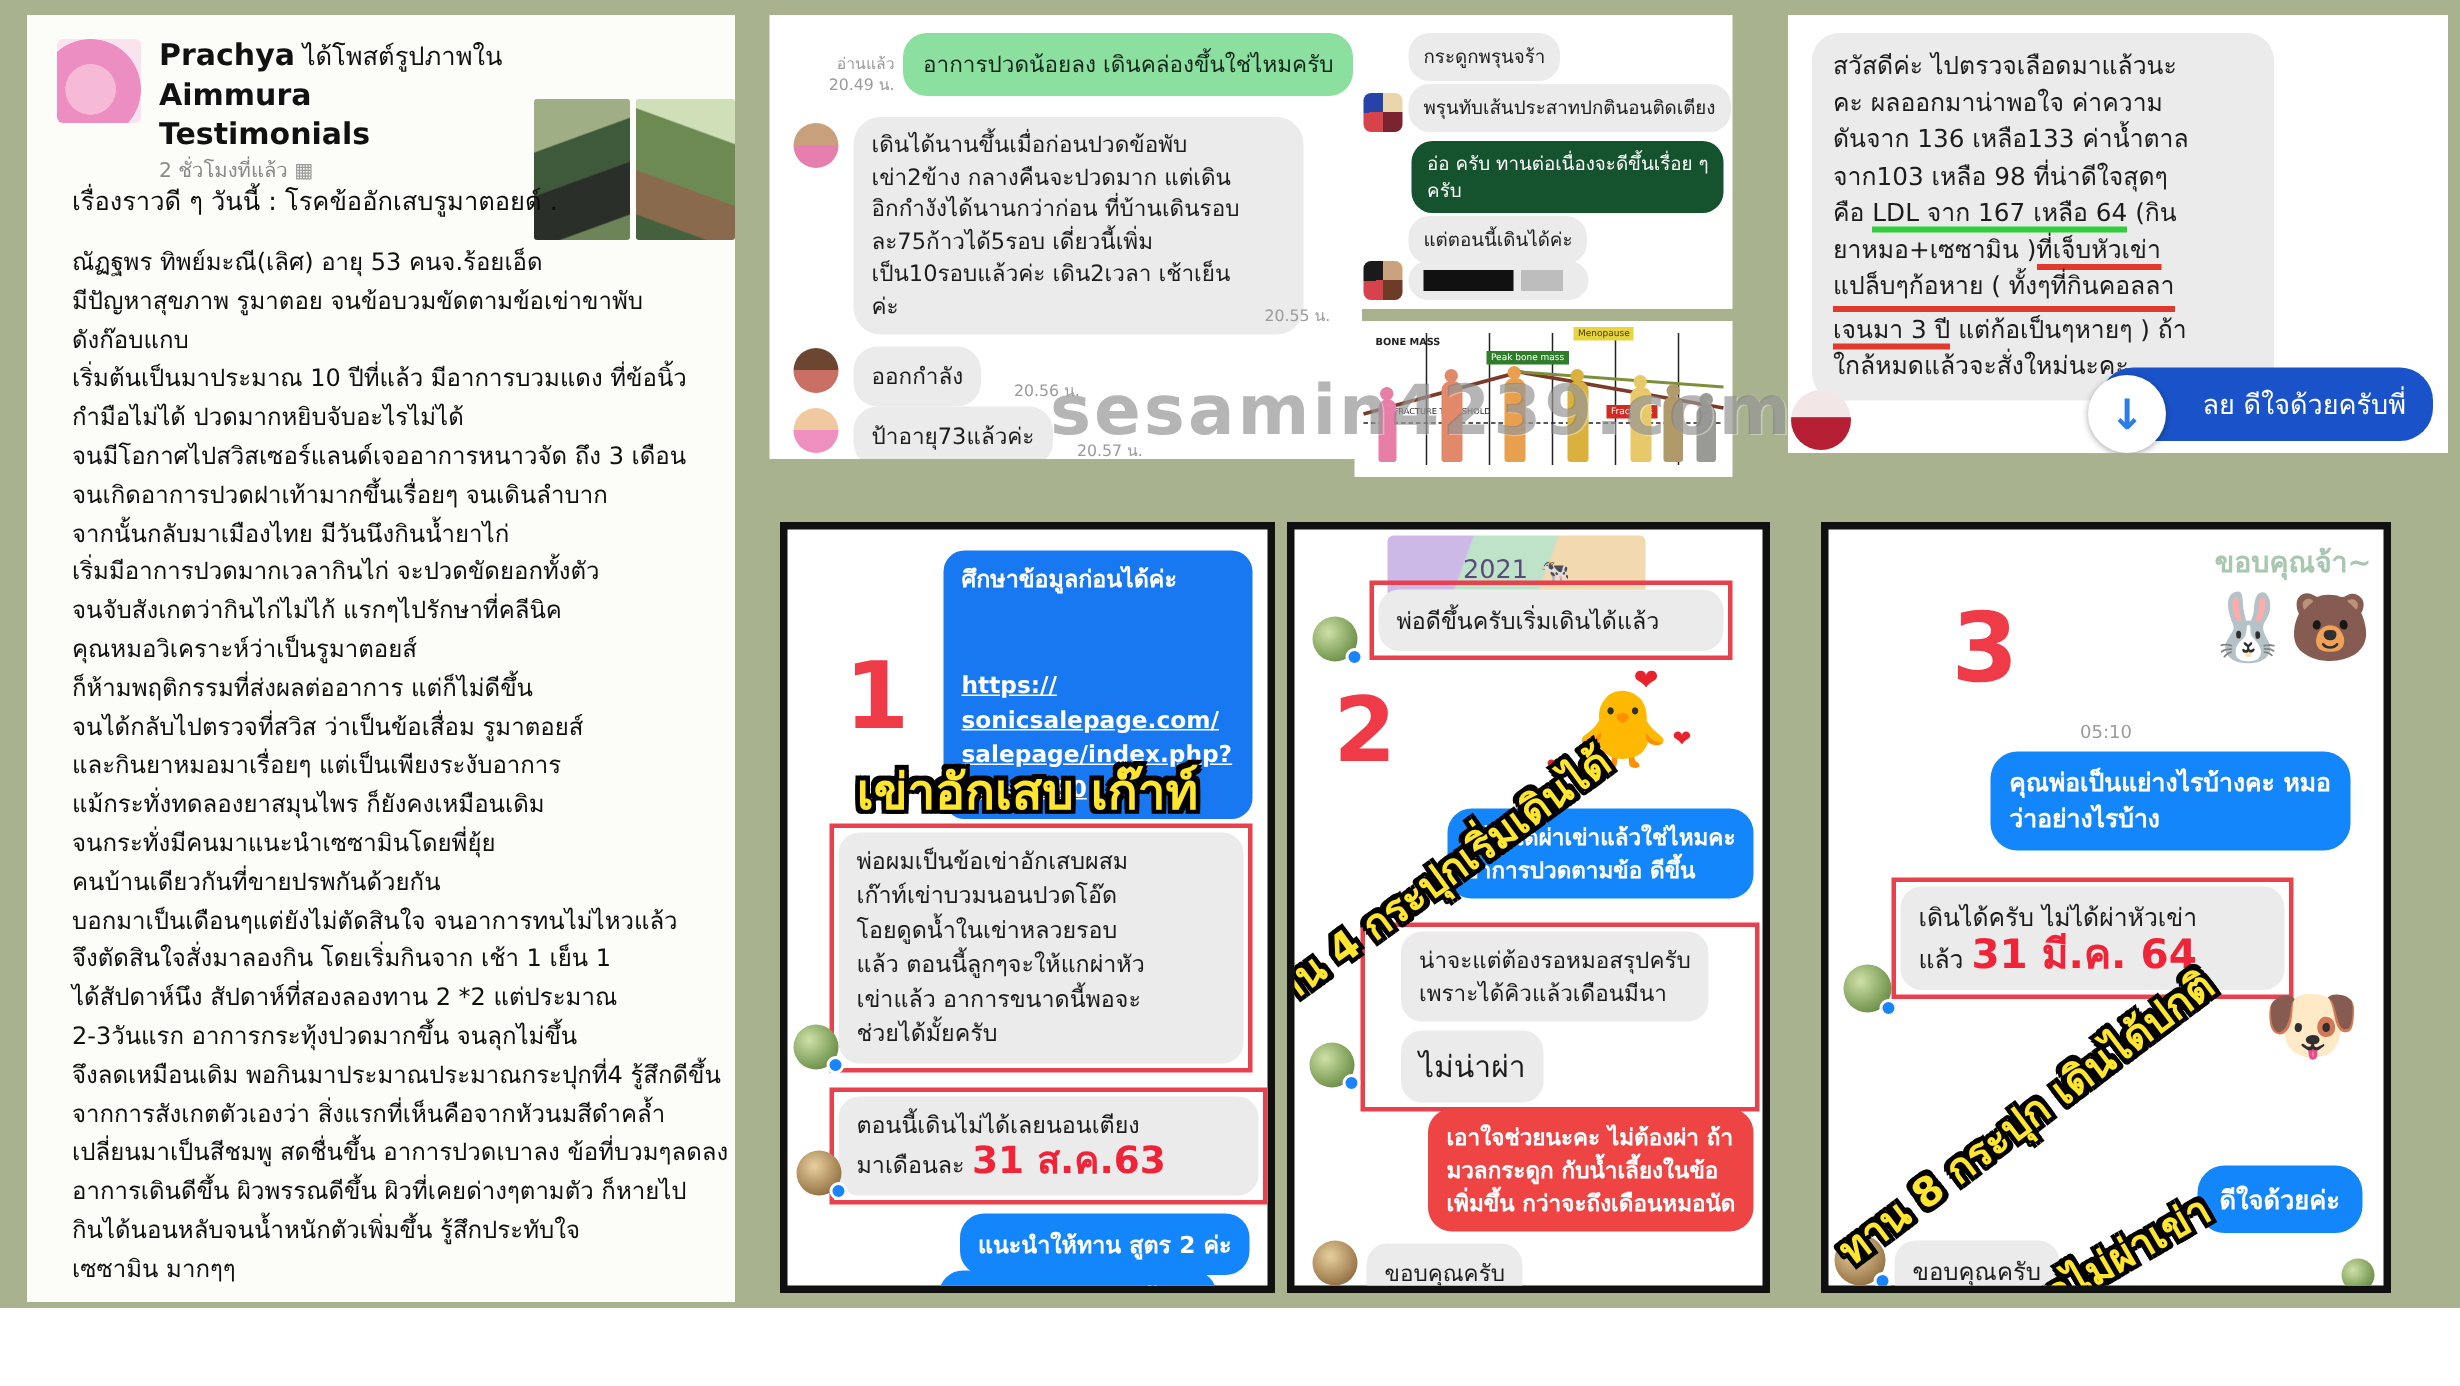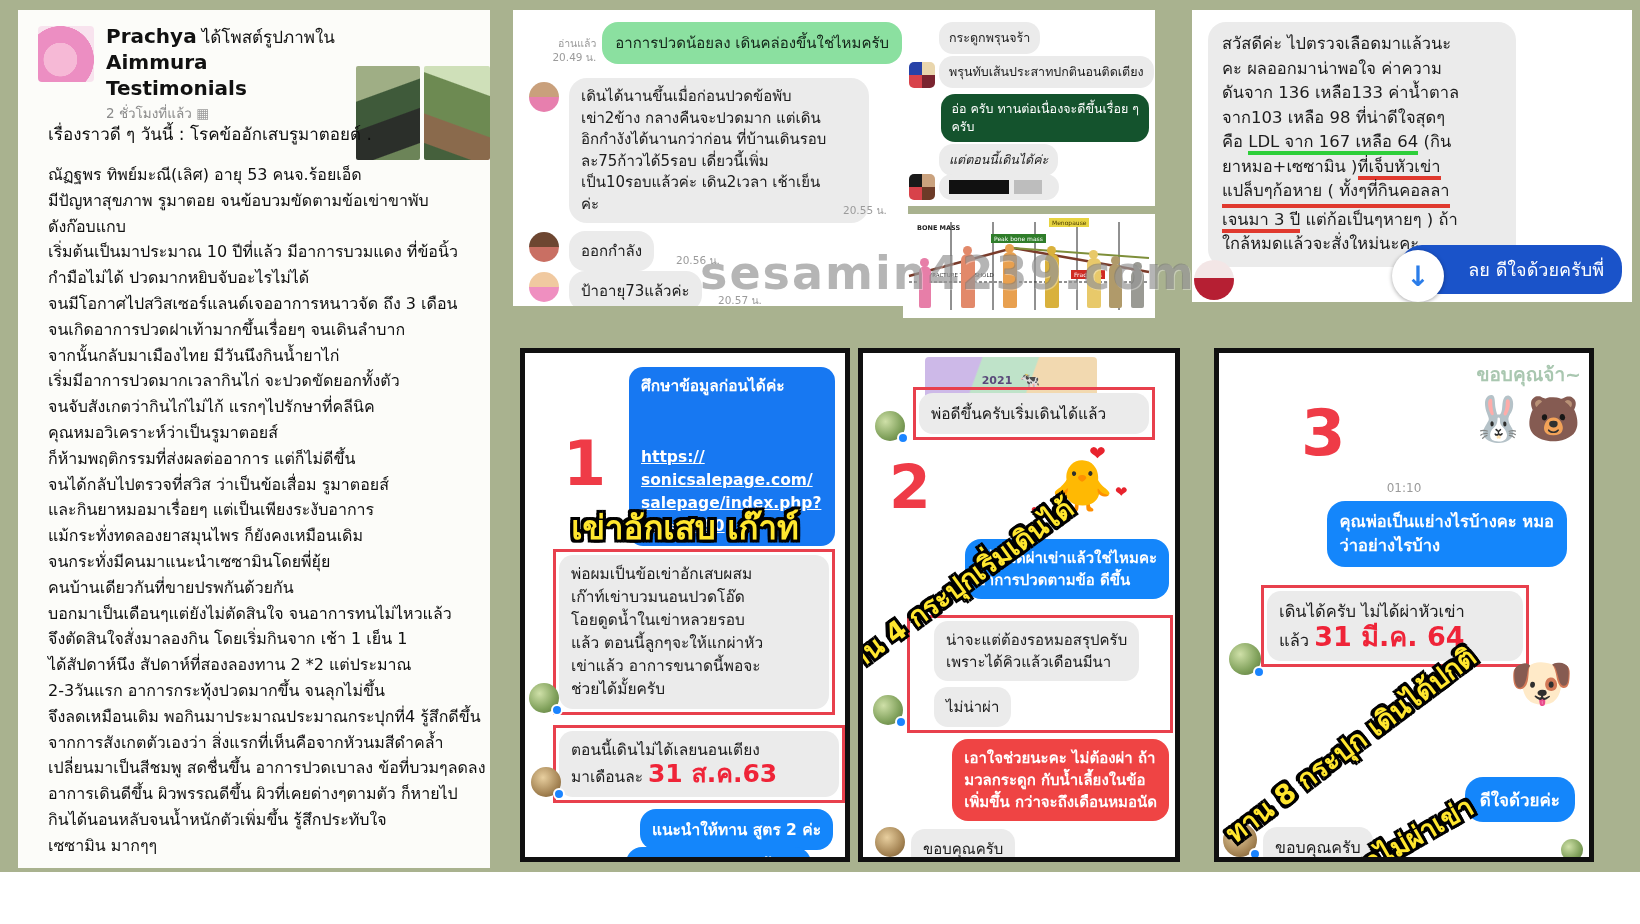--- a/index.html
+++ b/index.html
@@ -109,21 +109,21 @@
     <div class="abs bub-gray nowrap" style="left:56px;top:261px;font-size:15px;">ป้าอายุ73แล้วค่ะ</div>
     <div class="abs ts" style="left:205px;top:282px;">20.57 น.</div>
   </section>
 
   <section class="card" style="left:903px;top:10px;width:252px;height:196px;">
     <div class="abs bub-gray nowrap" style="left:36px;top:12px;font-size:12.5px;padding:6px 10px;border-radius:14px;">กระดูกพรุนจร้า</div>
     <div class="abs" style="left:6px;top:52px;width:26px;height:26px;border-radius:5px;background:conic-gradient(#e9d6ad 0 25%,#7a2430 25% 50%,#d8424a 50% 75%,#2742a8 75%);"></div>
     <div class="abs bub-gray nowrap" style="left:36px;top:46px;font-size:12.5px;padding:6px 10px;border-radius:14px;">พรุนทับเส้นประสาทปกตินอนติดเตียง</div>
     <div class="abs bub-blue preline" style="right:6px;top:84px;font-size:12.5px;line-height:18px;background:#14532d;border-radius:14px;padding:6px 10px;">อ่อ ครับ ทานต่อเนื่องจะดีขึ้นเรื่อย ๆ
 ครับ</div>
-    <div class="abs bub-gray nowrap" style="left:36px;top:134px;font-size:12.5px;padding:6px 10px;border-radius:14px;font-style:italic;">แต่ตอนนี้เดินได้ค่ะ</div>
+    <div class="abs bub-gray nowrap" style="left:36px;top:134px;font-size:12.5px;padding:6px 10px;border-radius:14px;">แต่ตอนนี้เดินได้ค่ะ</div>
     <div class="abs" style="left:6px;top:164px;width:26px;height:26px;border-radius:5px;background:conic-gradient(#caa27e 0 25%,#6d3b28 25% 50%,#d8424a 50% 75%,#1a1a1a 75%);"></div>
     <div class="abs bub-gray" style="left:36px;top:164px;width:120px;height:26px;border-radius:14px;padding:5px 10px;">
       <div style="width:60px;height:14px;background:#111;display:inline-block;"></div>
       <div style="width:28px;height:14px;background:#bdbdbd;display:inline-block;"></div>
     </div>
   </section>
 
   <section class="card" style="left:903px;top:214px;width:252px;height:104px;">
     <svg width="252" height="96" style="position:absolute;left:0;top:0;">
       <line x1="48" y1="8" x2="48" y2="96" stroke="#222" stroke-width="1"></line>
@@ -202,59 +202,59 @@
     </div>
     <div class="avatar" style="left:6px;top:414px;width:30px;height:30px;background:radial-gradient(circle at 40% 35%,#e8cf9f,#a07f4f 65%,#6e5430);">
         <span class="badge" style="right:-4px;bottom:-3px;"></span>
       </div>
     <div class="abs bub-blue nowrap" style="right:12px;top:456px;background:#1486fb;font-size:15.5px;font-weight:600;border-radius:16px;">แนะนำให้ทาน สูตร 2 ค่ะ</div>
     <div class="abs bub-blue nowrap" style="right:34px;top:494px;background:#1486fb;font-size:15.5px;font-weight:600;border-radius:16px;">1 กระปุก อาการดีขึ้นค่ะ</div>
   </section>
 
   <section class="panel" style="left:858px;top:348px;width:322px;height:514px;">
     <div class="abs" style="left:62px;top:4px;width:172px;height:46px;border-radius:4px;background:linear-gradient(110deg,#cdb9e8 0 30%,#bfe3c9 31% 60%,#f2d9b0 61%);display:flex;align-items:center;justify-content:center;gap:8px;">
-      <span style="font-size:11px;color:#5a4a7a;font-weight:700;">2021</span>
+      <span style="font-size:17px;color:#5a4a7a;font-weight:400;">2021</span>
       <span style="font-size:16px;">🐄</span>
     </div>
     <div class="redbox" style="left:50px;top:34px;width:242px;">
       <div class="bub-gray nowrap" style="font-size:15.5px;border-radius:14px;">พ่อดีขึ้นครับเริ่มเดินได้แล้ว</div>
     </div>
     <div class="avatar" style="left:12px;top:58px;width:30px;height:30px;background:radial-gradient(circle at 35% 35%,#cfe0a8,#7fa05a 60%,#55713a);">
         <span class="badge" style="right:-4px;bottom:-3px;"></span>
       </div>
     <div class="abs red-num" style="left:26px;top:104px;font-size:60px;">2</div>
     <div class="abs" style="left:188px;top:104px;font-size:50px;z-index:6;">🐥</div>
     <div class="abs" style="left:226px;top:88px;font-size:20px;color:#e8232d;z-index:6;">❤</div>
     <div class="abs" style="left:252px;top:130px;font-size:15px;color:#e8232d;z-index:6;">❤</div>
     <div class="abs" style="left:168px;top:150px;font-size:14px;color:#e8232d;z-index:6;">❤</div>
     <div class="abs outline-y nowrap" style="left:-24px;top:298px;width:420px;font-size:27px;transform:rotate(-36deg);transform-origin:left center;z-index:7;">ทาน 4 กระปุกเริ่มเดินได้</div>
     <div class="abs bub-blue preline" style="right:6px;top:186px;background:#1486fb;font-size:15px;line-height:22px;font-weight:600;border-radius:16px;">อ ไม่ได้ผ่าเข่าแล้วใช่ไหมคะ
 อาการปวดตามข้อ ดีขึ้น</div>
     <div class="redbox" style="left:44px;top:262px;width:266px;padding-left:24px;">
       <div class="bub-gray preline" style="font-size:15px;line-height:22px;border-radius:14px;display:table;">น่าจะแต่ต้องรอหมอสรุปครับ
 เพราะได้คิวแล้วเดือนมีนา</div>
-      <div class="bub-gray nowrap" style="font-size:15px;border-radius:14px;display:table;margin-top:6px;text-align:center;">ไม่น่าผ่า</div>
+      <div class="bub-gray nowrap" style="font-size:20px;border-radius:14px;display:table;margin-top:6px;text-align:center;">ไม่น่าผ่า</div>
     </div>
     <div class="avatar" style="left:10px;top:342px;width:30px;height:30px;background:radial-gradient(circle at 35% 35%,#cfe0a8,#7fa05a 60%,#55713a);">
         <span class="badge" style="right:-4px;bottom:-3px;"></span>
       </div>
     <div class="abs bub-blue preline" style="right:6px;top:386px;background:#ef4444;font-size:15px;line-height:22px;font-weight:600;border-radius:16px;">เอาใจช่วยนะคะ ไม่ต้องผ่า ถ้า
 มวลกระดูก กับน้ำเลี้ยงในข้อ
 เพิ่มขึ้น กว่าจะถึงเดือนหมอนัด</div>
     <div class="avatar" style="left:12px;top:474px;width:30px;height:30px;background:radial-gradient(circle at 40% 35%,#e8cf9f,#a07f4f 65%,#6e5430);"></div>
     <div class="abs bub-gray nowrap" style="left:48px;top:476px;font-size:15px;border-radius:14px;">ขอบคุณครับ</div>
   </section>
 
   <section class="panel" style="left:1214px;top:348px;width:380px;height:514px;">
     <div class="abs red-num" style="left:82px;top:48px;font-size:64px;">3</div>
     <div class="abs" style="right:8px;top:6px;width:176px;height:118px;text-align:right;">
       <div style="font-size:19px;font-weight:700;color:#a9c7b0;">ขอบคุณจ้า~</div>
       <div style="font-size:44px;line-height:60px;">🐰🐻</div>
     </div>
-    <div class="abs ts" style="left:0;top:128px;width:100%;text-align:center;font-size:12px;">01:10</div>
+    <div class="abs ts" style="left:0;top:128px;width:100%;text-align:center;font-size:12px;">05:10</div>
     <div class="abs bub-blue preline" style="right:22px;top:148px;background:#1486fb;font-size:16.5px;line-height:24px;font-weight:600;border-radius:18px;padding:9px 13px;">คุณพ่อเป็นแย่างไรบ้างคะ หมอ
 ว่าอย่างไรบ้าง</div>
     <div class="redbox" style="left:42px;top:232px;width:268px;">
       <div class="bub-gray" style="font-size:16.5px;line-height:25px;border-radius:14px;">
         <span class="preline">เดินได้ครับ ไม่ได้ผ่าหัวเข่า
 แล้ว </span><span class="red-date" style="font-size:27px;">31 มี.ค. 64</span>
       </div>
     </div>
     <div class="avatar" style="left:10px;top:290px;width:32px;height:32px;background:radial-gradient(circle at 35% 35%,#cfe0a8,#7fa05a 60%,#55713a);">
         <span class="badge" style="right:-4px;bottom:-3px;"></span>

